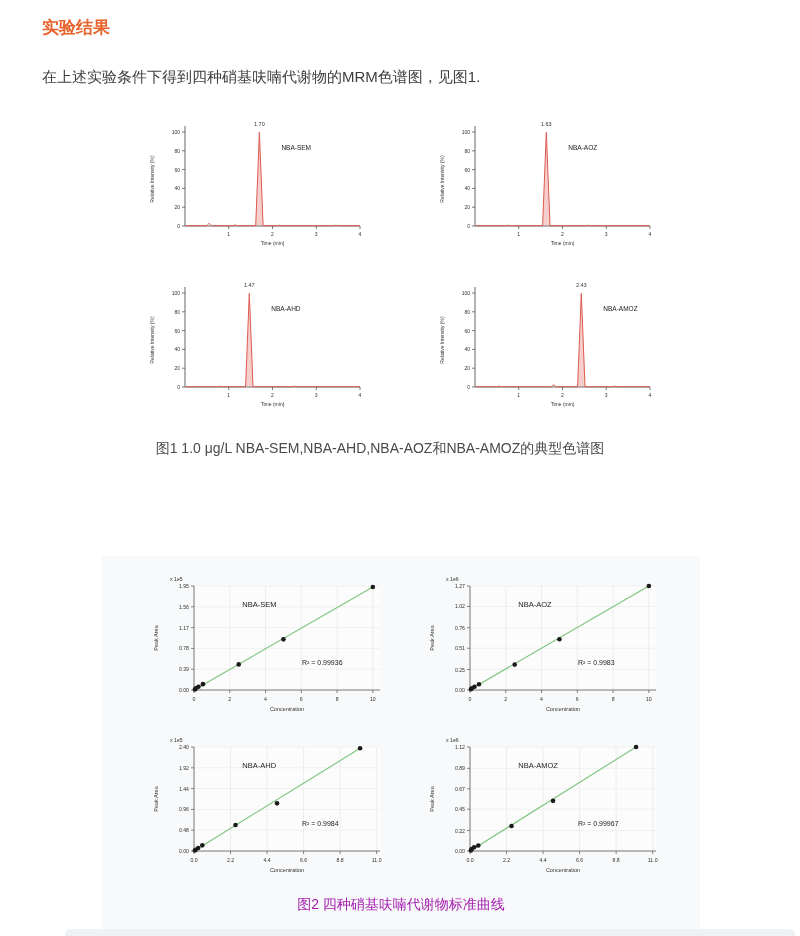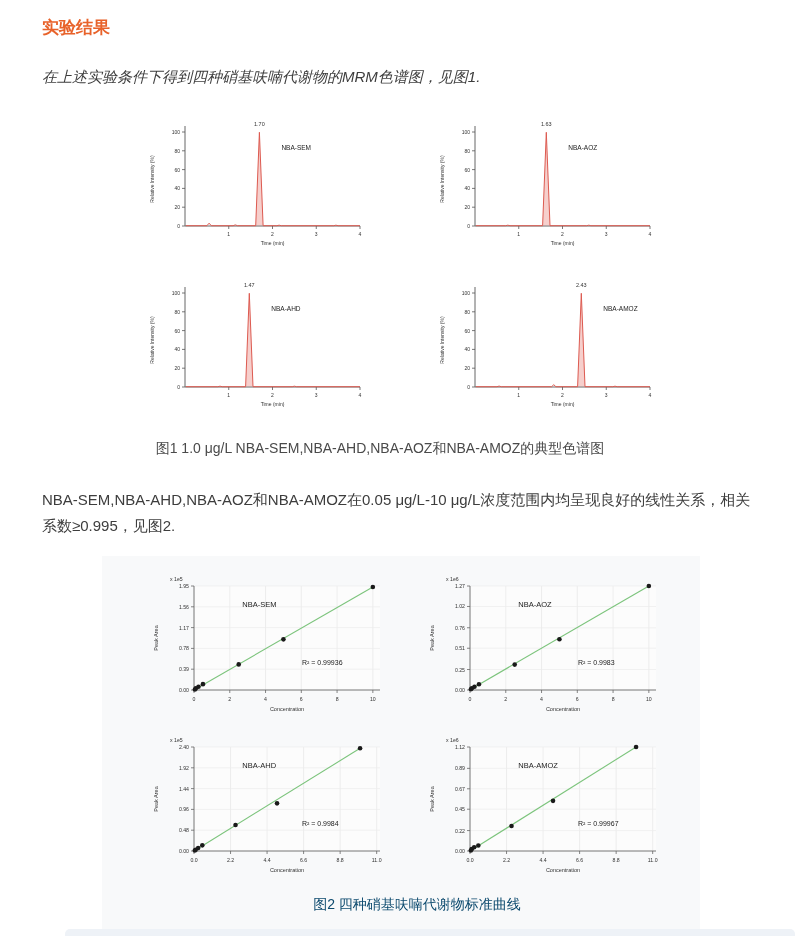--- a/index.html
+++ b/index.html
@@ -1,33 +1,33 @@
 <!DOCTYPE html>
 <html><head>
 <meta charset="utf-8">
 <style>
   * { margin:0; padding:0; box-sizing:border-box; }
   html,body { width:800px; height:936px; background:#ffffff; overflow:hidden;
               font-family:"Liberation Sans","DejaVu Sans",sans-serif; }
   #page { position:relative; width:680px; height:936px; background:#fff;padding-left:12px; }
   .heading { position:absolute; top:16px; left:42px; font-size:17px; font-weight:bold; color:#e8622a; }
   .para { position:absolute; left:42px; width:716px; font-size:15px; color:#3d3d3d; line-height:1.75; }
-  #para1 { top:64px;font-style:italic; }
+  #para1 { top:64px; }
   #para2 { top:487px; }
   .caption { position:absolute; left:0; width:100%; text-align:center; font-size:14px; color:#4a4a4a; }
   #caption1 { top:440px;margin-left:40px; }
   #fig1 { position:absolute; top:108px; left:145px; width:515px; height:310px;
           display:grid; grid-template-columns:225px 225px; grid-column-gap:65px; grid-row-gap:12px; }
   #fig2 { position:absolute; top:556px; left:102px; width:598px; height:380px; background:#f8f9fa; }
   #fig2 svg { position:absolute; }
   #cal0 { left:46px;  top:14px; }
   #cal1 { left:322px; top:14px; }
   #cal2 { left:46px;  top:175px; }
   #cal3 { left:322px; top:175px; }
-  #caption2 { position:absolute; top:340px; left:16px; width:100%; text-align:center; font-size:14px; color:#0c4a6e; }
+  #caption2 { position:absolute; top:340px; left:0; width:100%; text-align:center; font-size:14px; color:#a21caf; }
   #bottom-bar { position:absolute; bottom:0; left:65px; width:730px; height:7px;
                 background:#eef2f7; border-radius:5px 5px 0 0; }
   svg text { font-family:"Liberation Sans","DejaVu Sans",sans-serif; }
 </style>
 </head>
 <body>
 
 <div id="page">
 
   <div class="heading">实验结果</div>
@@ -152,21 +152,20 @@
         <text x="127.5" y="137" font-size="5" text-anchor="middle" fill="#333">Time (min)</text>
         <path d="M142.59375,117.624 L146.3125,24.281999999999996 L150.03125,117.624 Z" fill="rgba(224,96,87,0.30)" stroke="none"></path>
         <path d="M40.9,117.7 L61.9,117.7 L64.1,117.1 L66.3,117.7 L116.6,117.7 L118.8,115.7 L120.9,117.7 L142.6,117.7 L146.3,24.3 L150.0,117.7 L177.8,117.7 L180.0,117.2 L182.2,117.7 L215.0,117.7" fill="none" stroke="#dd5a50" stroke-width="1" stroke-linejoin="round"></path>
         <text x="146.3125" y="18" font-size="5.5" text-anchor="middle" fill="#333">2.43</text>
         <text x="168.3125" y="42" font-size="6.5" text-anchor="start" fill="#222">NBA-AMOZ</text>
       </svg>
   </div>
 
   <div class="caption" id="caption1">图1 1.0 μg/L NBA-SEM,NBA-AHD,NBA-AOZ和NBA-AMOZ的典型色谱图</div>
 
-  <p class="para" id="para2">NBA-SEM,NBA-AHD,NBA-AOZ和NBA-AMOZ在0.05 μg/L-10 μg/L浓度范围内均呈现良好的线性关系，相关系数≥0.995，见图2.</p>
 
   <div id="fig2">
     <svg id="cal0" width="245" height="155" viewBox="0 0 245 155">
         <rect x="46" y="16" width="186" height="104" fill="#fcfcfc"></rect>
         <line x1="81.76923076923077" y1="16" x2="81.76923076923077" y2="120" stroke="#e6e6e6" stroke-width="0.7"></line>
         <line x1="117.53846153846153" y1="16" x2="117.53846153846153" y2="120" stroke="#e6e6e6" stroke-width="0.7"></line>
         <line x1="153.3076923076923" y1="16" x2="153.3076923076923" y2="120" stroke="#e6e6e6" stroke-width="0.7"></line>
         <line x1="189.07692307692307" y1="16" x2="189.07692307692307" y2="120" stroke="#e6e6e6" stroke-width="0.7"></line>
         <line x1="224.84615384615384" y1="16" x2="224.84615384615384" y2="120" stroke="#e6e6e6" stroke-width="0.7"></line>
         <line x1="46" y1="99.2" x2="232" y2="99.2" stroke="#ececec" stroke-width="0.7"></line>

